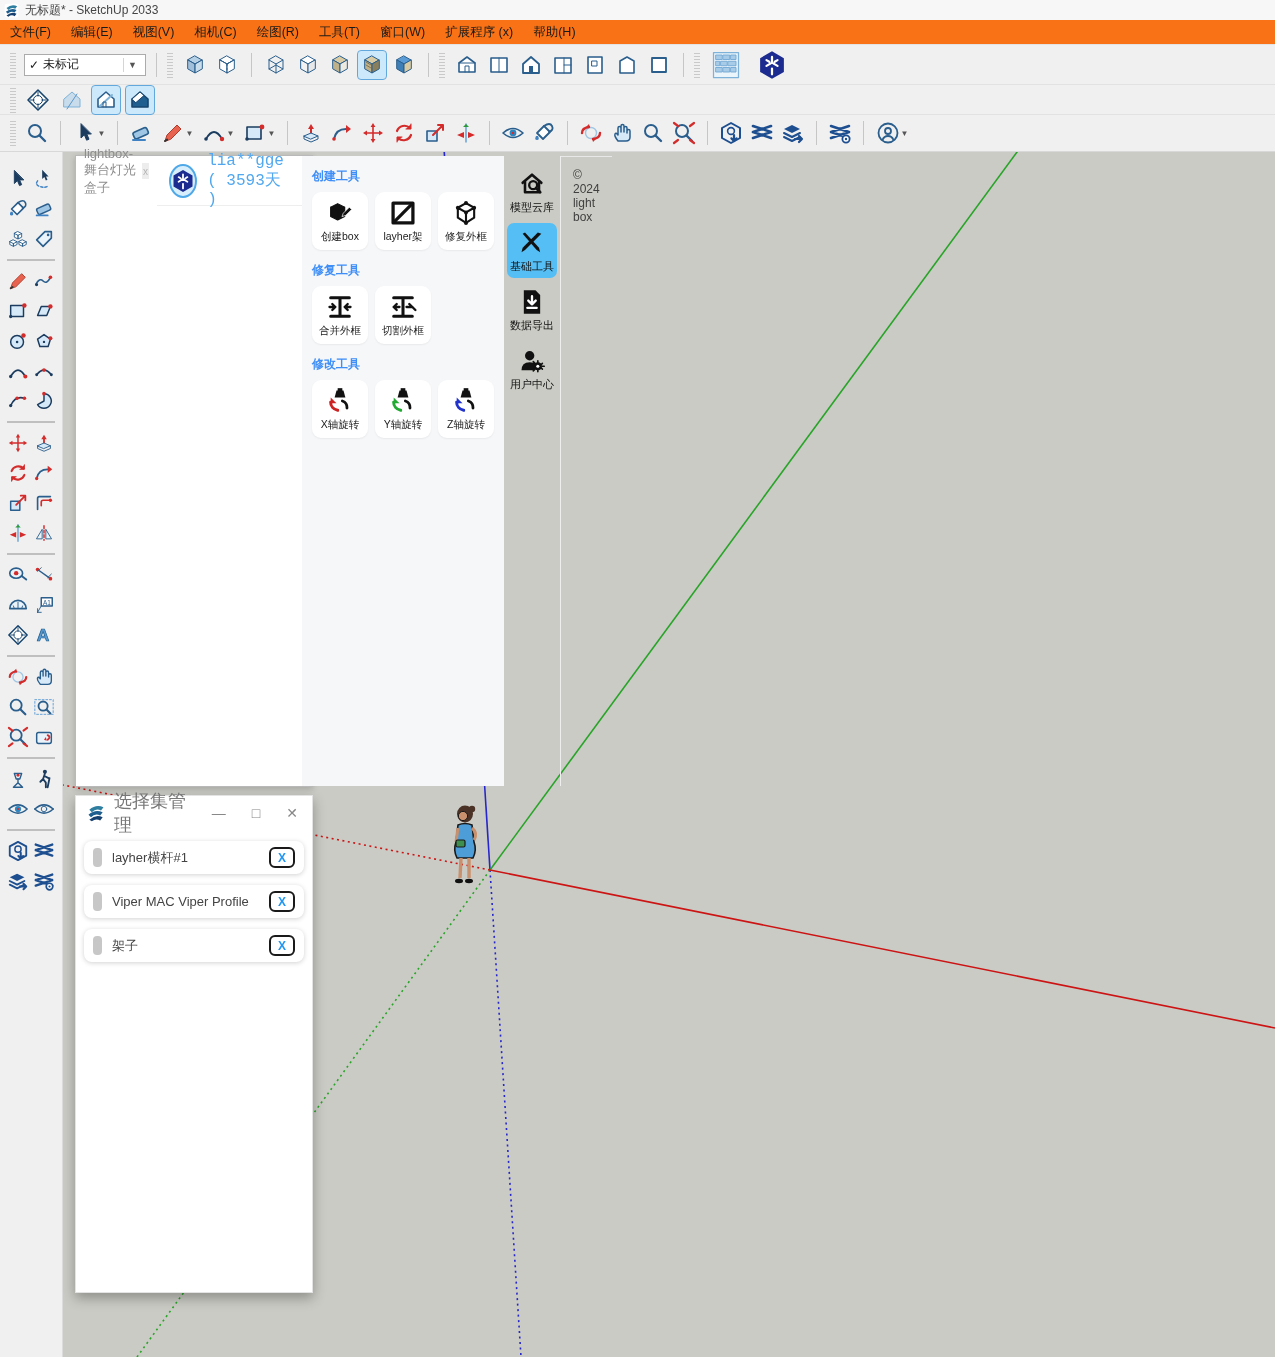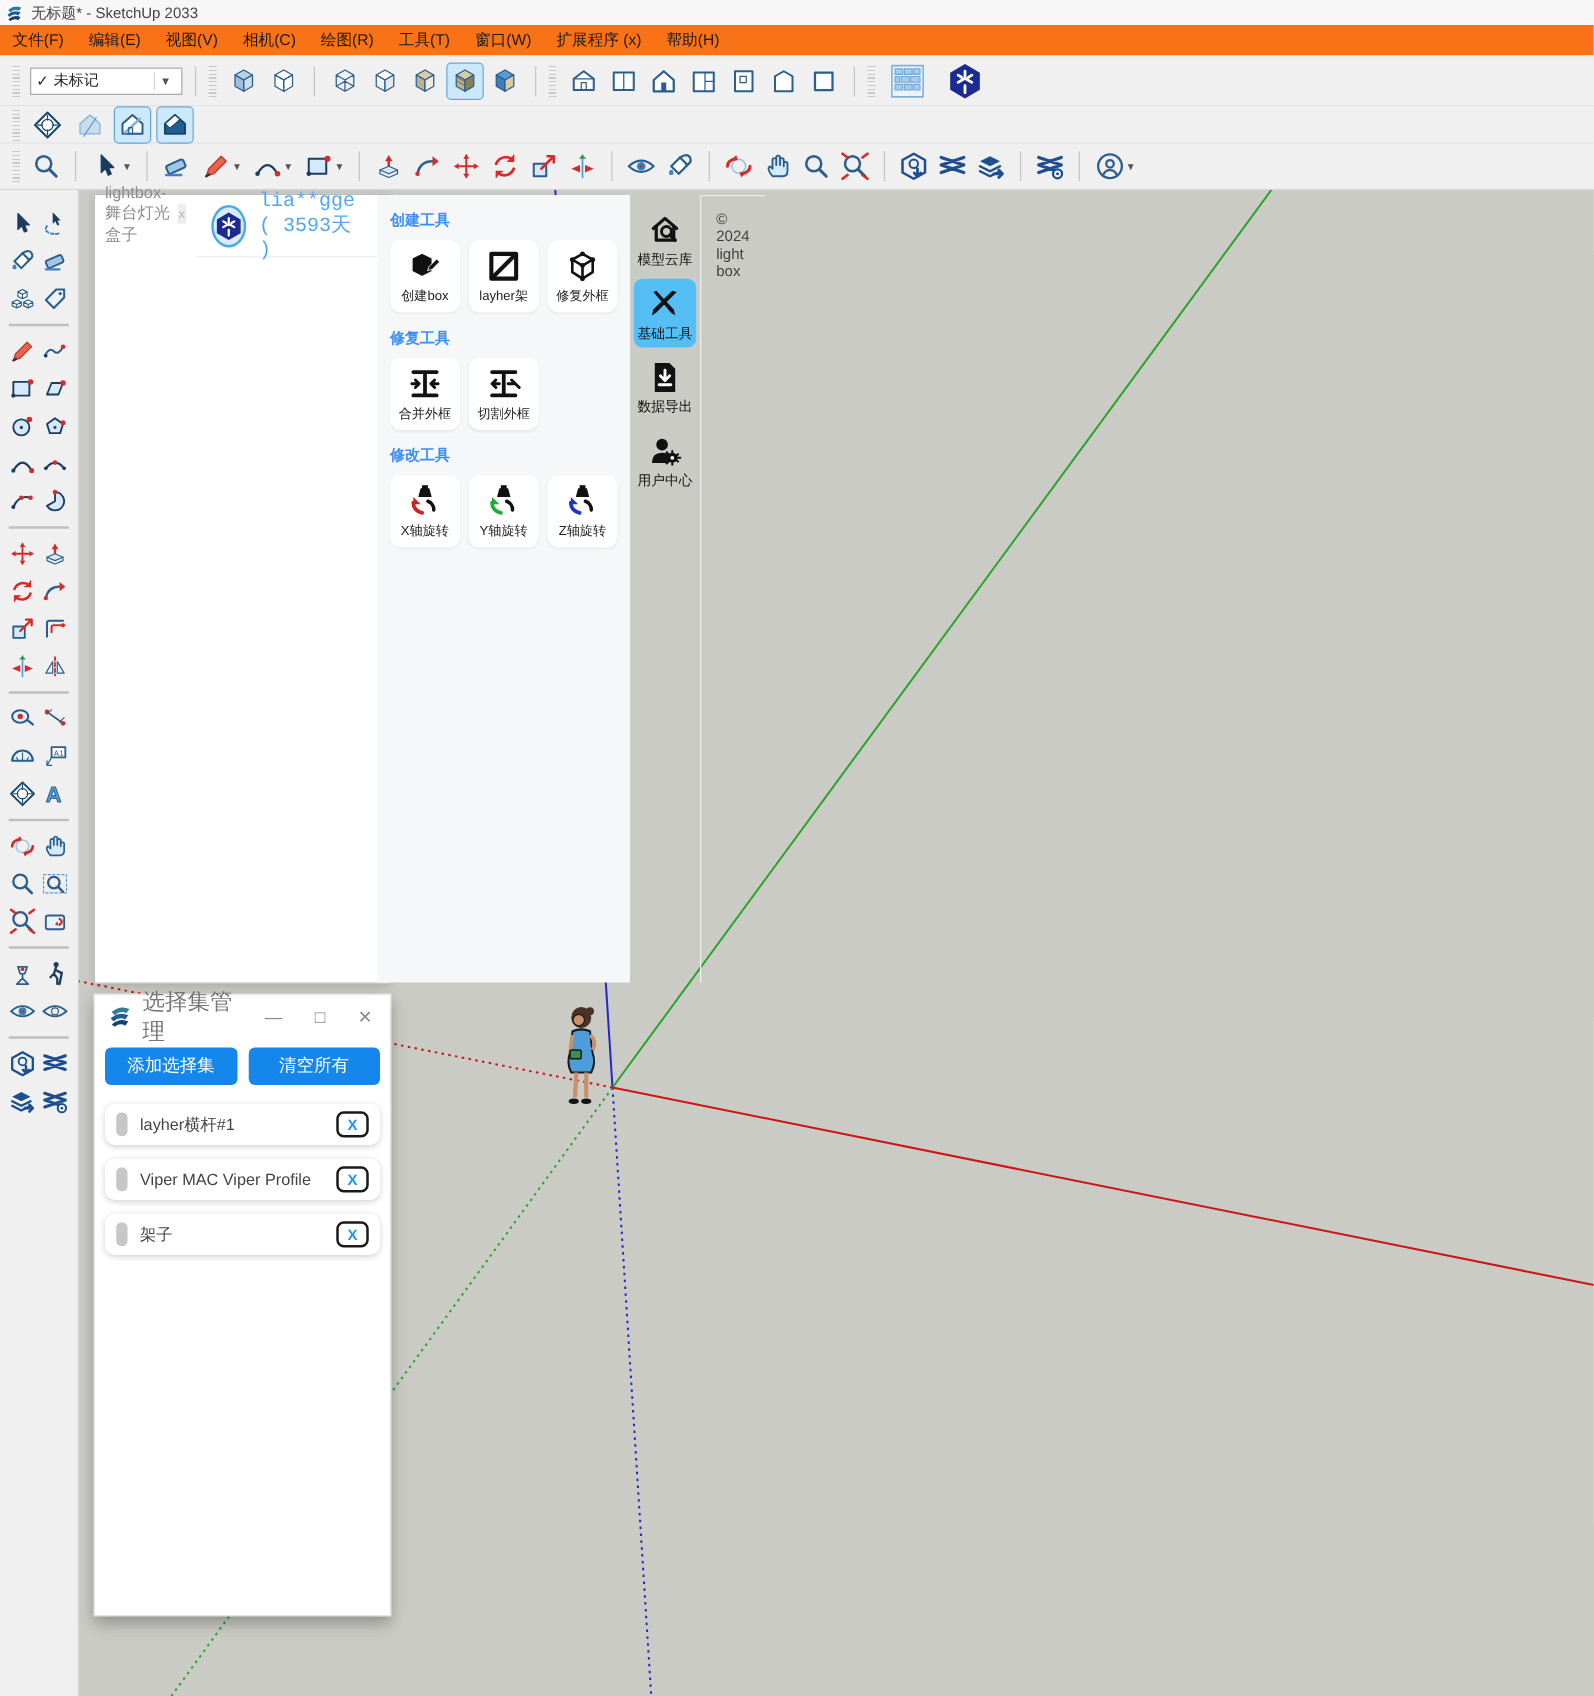--- a/index.html
+++ b/index.html
@@ -938,24 +938,20 @@
           <path d="M3 14q8-7 17-3l-3 4q-6-3-11 2z" fill="#1F5F8F"></path>
           <path d="M4 20q8-7 16-3l-3 4q-5-3-10 1z" fill="#16406F"></path>
         </svg></span>
     <span class="dtext">选择集管理</span>
     <span class="wctl">
       <span>—</span>
       <span>□</span>
       <span>✕</span>
     </span>
   </div>
-  <div class="btnrow">
-    <button class="bluebtn">添加选择集</button>
-    <button class="bluebtn">清空所有</button>
-  </div>
   <div id="sellist">
       <div class="selitem">
         <span class="pill"></span>
         <span class="ilab">layher横杆#1</span>
         <span class="xbtn">X</span>
       </div>
       <div class="selitem">
         <span class="pill"></span>
         <span class="ilab">Viper MAC Viper Profile</span>
         <span class="xbtn">X</span>

